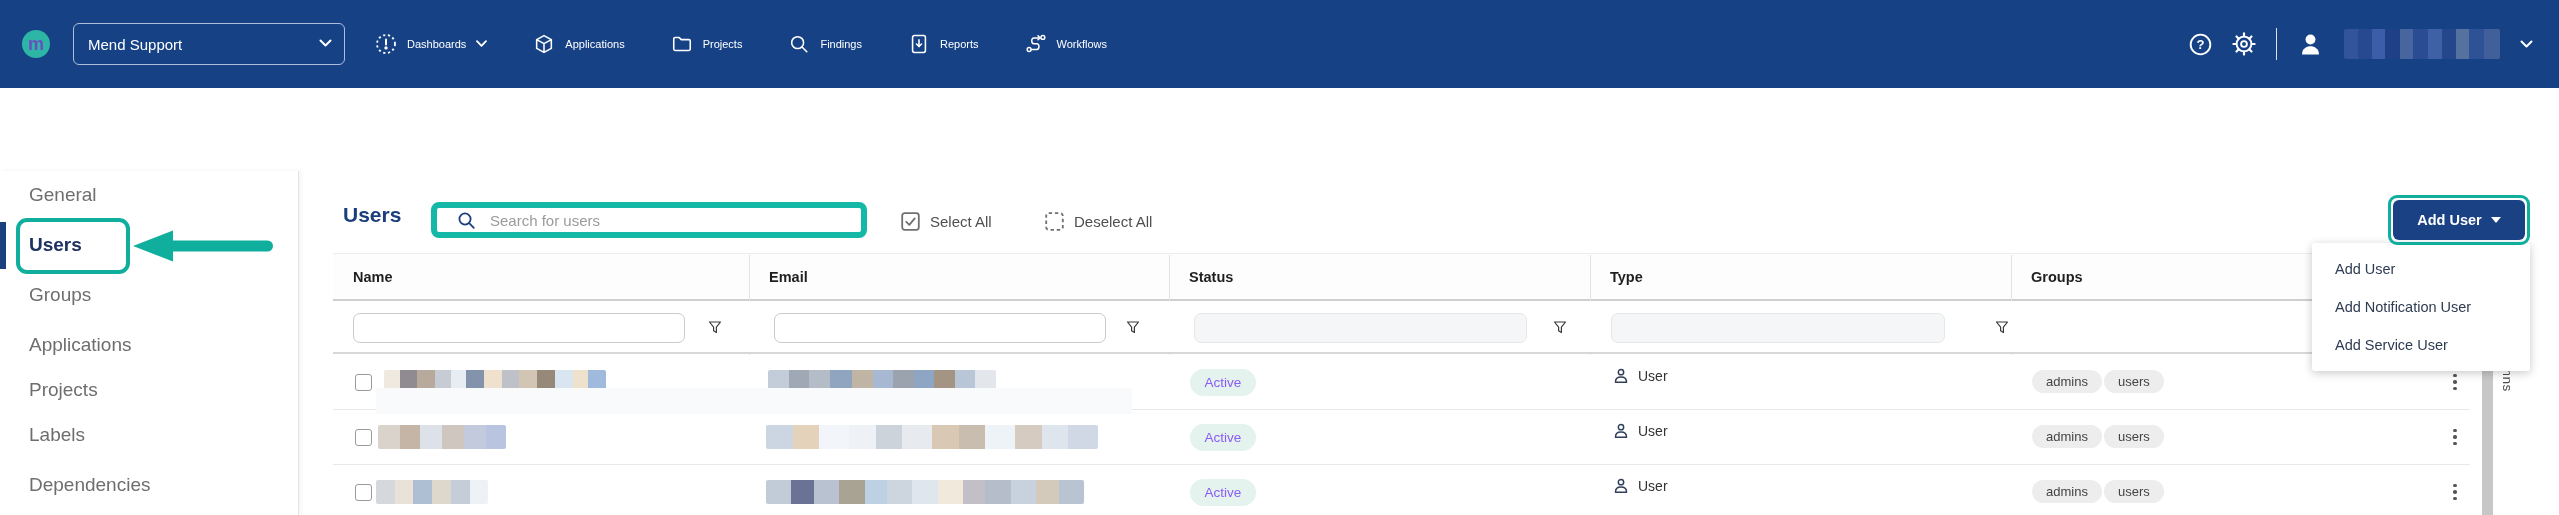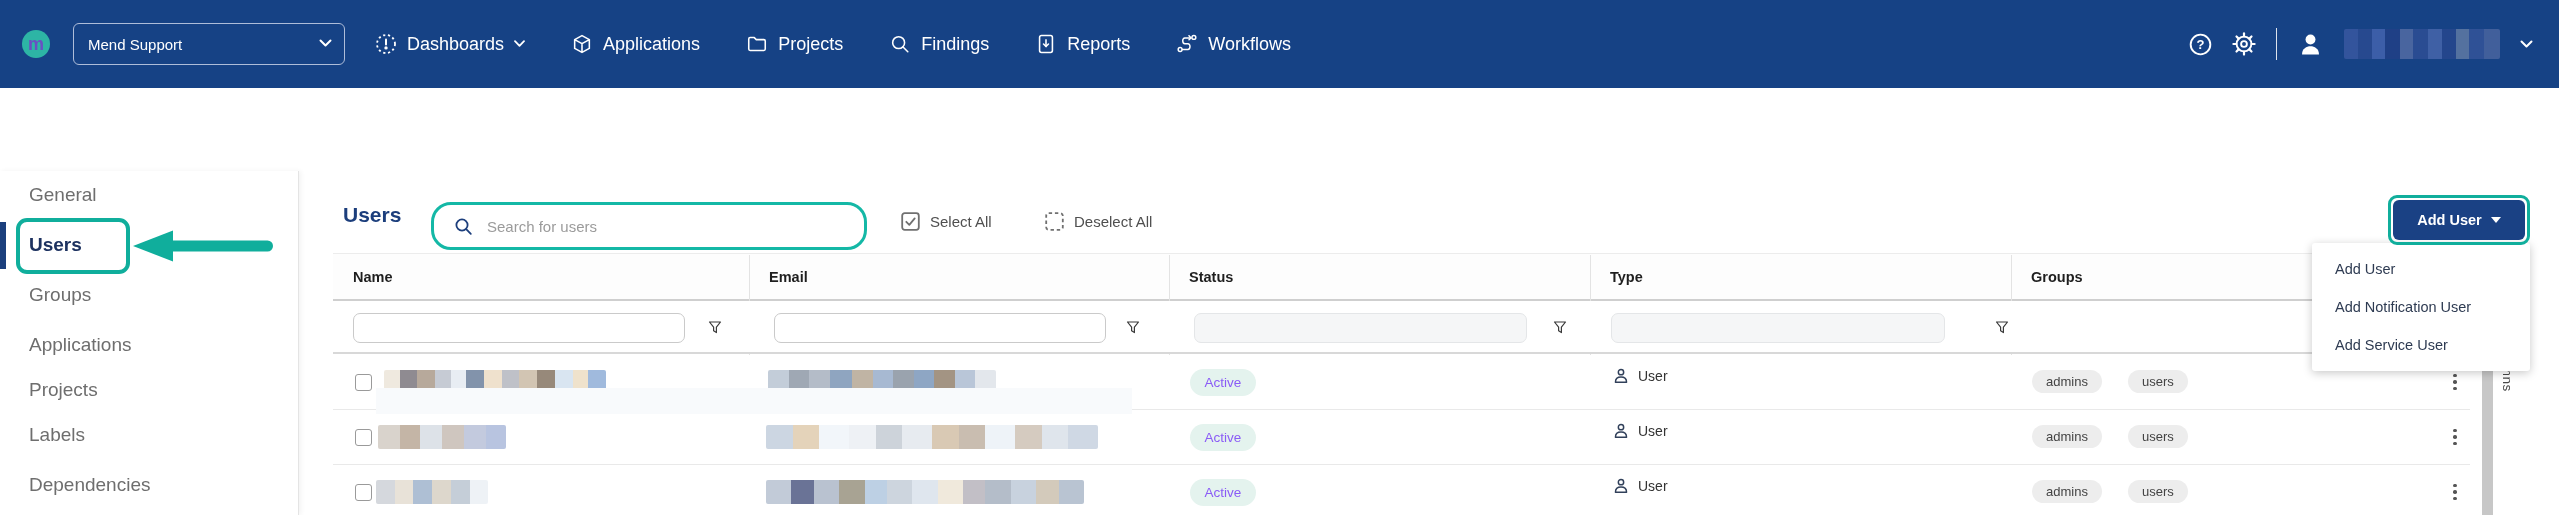--- a/index.html
+++ b/index.html
@@ -6,42 +6,42 @@
   body { font-family:"Liberation Sans", sans-serif; background:#fff; }
   .canvas { position:relative; width:2559px; height:515px; overflow:hidden; background:#fff; }
 
   
   .topnav { position:absolute; left:0; top:0; width:100%; height:88px; background:#164285; display:flex; align-items:center; color:#fff; }
   .logo-badge { width:30px; height:30px; margin-left:21px; flex:0 0 auto; }
   .org-select { margin-left:22px; width:272px; height:42px; border:1px solid #aebdd9; border-radius:6px; position:relative; display:flex; align-items:center; padding:0 34px 0 14px; cursor:pointer; }
   .org-select span.lbl { font-size:15px; color:#fff; }
   .org-caret { position:absolute; right:12px; top:15px; }
   .nav-items { display:flex; align-items:center; gap:46px; margin-left:30px; }
-  .nav-item { display:flex; align-items:center; gap:10px; font-size:18px; cursor:pointer; white-space:nowrap; }
+  .nav-item { display:flex; align-items:center; gap:10px; font-size:11px; cursor:pointer; white-space:nowrap; }
   .nav-item svg { display:block; }
   .nav-right { margin-left:auto; display:flex; align-items:center; gap:20px; padding-right:26px; }
   .nav-divider { width:1px; height:32px; background:rgba(255,255,255,.85); }
   .mz { border-radius:2px; filter:blur(.6px); }
   .mz-blue { width:156px; height:30px; background:linear-gradient(90deg,#33549c 0 9%,#27498f 9% 18%,#3c5ea8 18% 26%,#1f4086 26% 36%,#49659f 36% 44%,#2a4c92 44% 54%,#3f60a5 54% 63%,#24468c 63% 72%,#54719f 72% 80%,#2f5196 80% 90%,#415f9b 90% 100%); }
 
   
   .pagehead { position:absolute; left:0; top:88px; width:100%; height:83px; background:linear-gradient(#e9e9e9,#fcfcfc 75%); border-bottom:1px solid #dcdcdc; }
   .pagehead h1 { position:absolute; left:32px; top:22px; font-size:26px; font-weight:400; color:#25304d; letter-spacing:.2px; }
 
   
   .pagebody { position:absolute; left:0; top:171px; width:100%; height:344px; background:#fff; }
   .sidebar { position:absolute; left:0; top:0; width:299px; height:100%; background:#fff; border-right:1px solid #e4e4e4; box-shadow:2px 0 5px rgba(0,0,0,.05); }
   .side-item { position:absolute; left:29px; height:20px; line-height:20px; font-size:19px; color:#6e6e6e; cursor:pointer; white-space:nowrap; }
   .side-item.sel { color:#1d3260; font-weight:700; }
   .sel-bar { position:absolute; left:0; top:51px; width:6px; height:47px; background:#1b3f7d; }
   .anno-box { position:absolute; left:16px; top:47px; width:114px; height:56px; border:4px solid #10ae9c; border-radius:11px; pointer-events:none; }
 
   
   .users-title { position:absolute; left:343px; top:32px; font-size:21px; font-weight:700; color:#1c3e7c; }
-  .searchbox { position:absolute; left:431px; top:31px; width:436px; height:48px; border:3px solid #14b8a6; border-radius:20px; background:#fff; display:flex; align-items:center; padding:0 12px 0 20px; gap:14px; }
+  .searchbox { position:absolute; left:431px; top:31px; width:436px; height:36px; border:6px solid #14b8a6; border-radius:8px; background:#fff; display:flex; align-items:center; padding:0 12px 0 20px; gap:14px; }
   .searchbox input { border:none; outline:none; flex:1; font-size:15px; color:#333; font-family:"Liberation Sans",sans-serif; background:transparent; }
   .searchbox input::placeholder { color:#9b9b9b; }
   .chk-action { position:absolute; top:41px; display:flex; align-items:center; gap:10px; font-size:15px; color:#4f4f4f; cursor:pointer; }
 
   .add-btn-ring { position:absolute; left:2388px; top:24px; width:142px; height:50px; border:3px solid #10ae9c; border-radius:9px; pointer-events:none; z-index:60; }
   .add-btn { position:absolute; left:2393px; top:29px; width:132px; height:40px; background:#1a4184; color:#fff; border:none; border-radius:6px; font-size:14.5px; font-weight:600; font-family:"Liberation Sans",sans-serif; cursor:pointer; display:flex; align-items:center; justify-content:center; gap:9px; z-index:55; }
   .btn-caret { width:0; height:0; border-left:5px solid transparent; border-right:5px solid transparent; border-top:6px solid #fff; }
 
   
   .gridhead { position:absolute; left:333px; top:82px; width:2137px; height:48px; background:#fdfdfd; border-top:1px solid #ececec; border-bottom:2px solid #cfcfcf; }
@@ -50,21 +50,21 @@
   .filterrow { position:absolute; left:333px; top:130px; width:2137px; height:53px; border-bottom:2px solid #d8d8d8; background:#fff; }
   .f-input { position:absolute; top:12px; height:30px; border:1px solid #cacaca; border-radius:7px; background:#fff; font-family:"Liberation Sans",sans-serif; font-size:13px; padding:0 8px; outline:none; }
   .f-input.dim { background:#f5f6f7; border-color:#e4e6e8; }
   .funnel { position:absolute; top:20px; cursor:pointer; }
 
   .grow { position:absolute; left:333px; width:2137px; height:55px; border-bottom:1px solid #e9e9e9; background:#fff; }
   .row-chk { position:absolute; left:22px; top:19px; width:17px; height:17px; border:1.5px solid #9a9a9a; border-radius:3px; background:#fff; cursor:pointer; }
   .cell-blur { position:absolute; top:15px; height:24px; }
   .badge { position:absolute; left:857px; top:14px; width:66px; height:27px; border-radius:14px; background:#e4f3ee; color:#8b5cf6; font-size:13.5px; display:flex; align-items:center; justify-content:center; }
   .typecell { position:absolute; left:1280px; top:13px; display:flex; align-items:center; gap:9px; font-size:14px; color:#333; }
-  .pills { position:absolute; left:1699px; top:15px; display:flex; gap:26px; }
+  .pills { position:absolute; left:1699px; top:15px; display:flex; gap:2px; }
   .pill { background:#ededed; color:#444; font-size:13px; border-radius:12px; padding:4px 14px; white-space:nowrap; }
   .kebab { position:absolute; left:2115px; top:14px; width:14px; height:26px; display:flex; flex-direction:column; align-items:center; justify-content:center; gap:3px; cursor:pointer; }
   .kebab i { width:3.5px; height:3.5px; border-radius:50%; background:#555; }
 
   .mz-a { width:222px; background:linear-gradient(90deg,#efe9df 0 7%,#8f8b91 7% 15%,#b7a99b 15% 23%,#c6cbd4 23% 30%,#e8edf3 30% 37%,#8293ab 37% 45%,#efe1cd 45% 53%,#bfc1c8 53% 61%,#d2c5b3 61% 69%,#97897a 69% 77%,#d9e5f1 77% 85%,#efe2cc 85% 92%,#a0badd 92% 100%); }
   .mz-b { width:228px; background:linear-gradient(90deg,#c3cdd9 0 9%,#9fa8b4 9% 18%,#b4bcc8 18% 27%,#8fa5c0 27% 37%,#c0b4a4 37% 46%,#a7b9d2 46% 55%,#9aa3ae 55% 64%,#8ea6c4 64% 73%,#a39483 73% 82%,#b9c6d8 82% 91%,#e3e7ec 91% 100%); }
   .mz-c { width:128px; background:linear-gradient(90deg,#d9d3cc 0 17%,#c4b5a6 17% 33%,#dde2e8 33% 50%,#cfc6bf 50% 67%,#c3cade 67% 84%,#b8c4e0 84% 100%); }
   .mz-d { width:332px; background:linear-gradient(90deg,#ccd6e2 0 8%,#e4d3ba 8% 16%,#f2f6fa 16% 25%,#eef1f5 25% 33%,#cdd3da 33% 41%,#e7ebf0 41% 50%,#d9c9b4 50% 58%,#c9bdb0 58% 66%,#eef3f8 66% 75%,#d5cbc0 75% 83%,#dfe5ec 83% 91%,#cfd8e4 91% 100%); }
   .mz-e { width:112px; background:linear-gradient(90deg,#d5d8dd 0 17%,#e8e2d8 17% 33%,#aebfd4 33% 50%,#ddd7cc 50% 67%,#c5ced8 67% 84%,#eef2f6 84% 100%); }
   .mz-f { width:318px; background:linear-gradient(90deg,#c2cbd8 0 8%,#6a7396 8% 15%,#b9c2d0 15% 23%,#a8a393 23% 31%,#bdd0e4 31% 38%,#cdd5de 38% 46%,#dfe6ee 46% 54%,#f0e9dc 54% 62%,#c2bfc6 62% 69%,#b4bdc9 69% 77%,#c8d2de 77% 85%,#d3cabb 85% 92%,#b9c4d2 92% 100%); }

